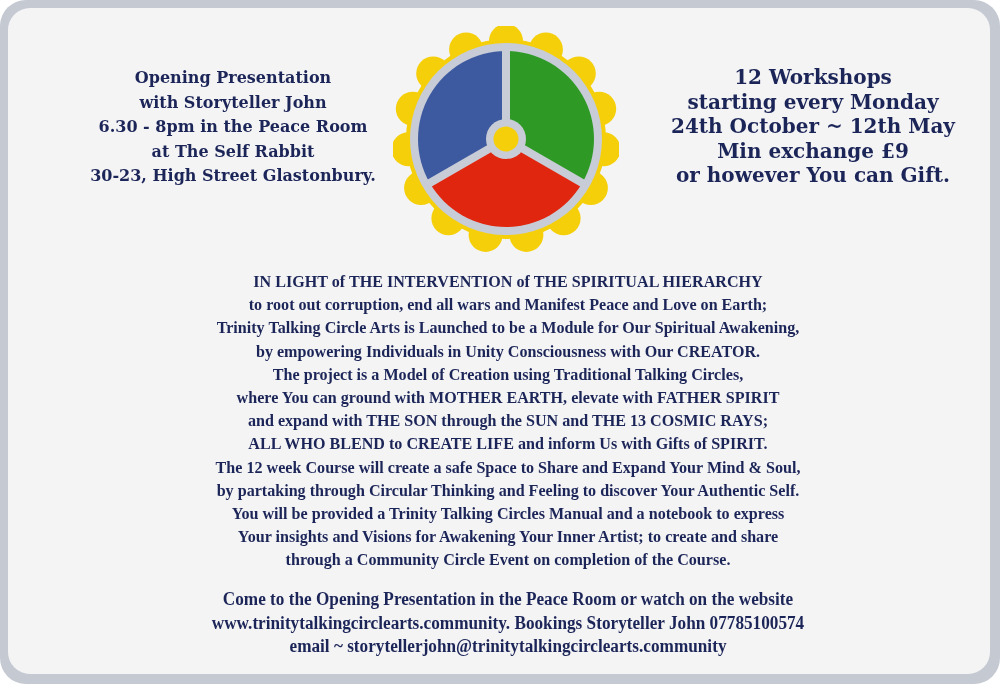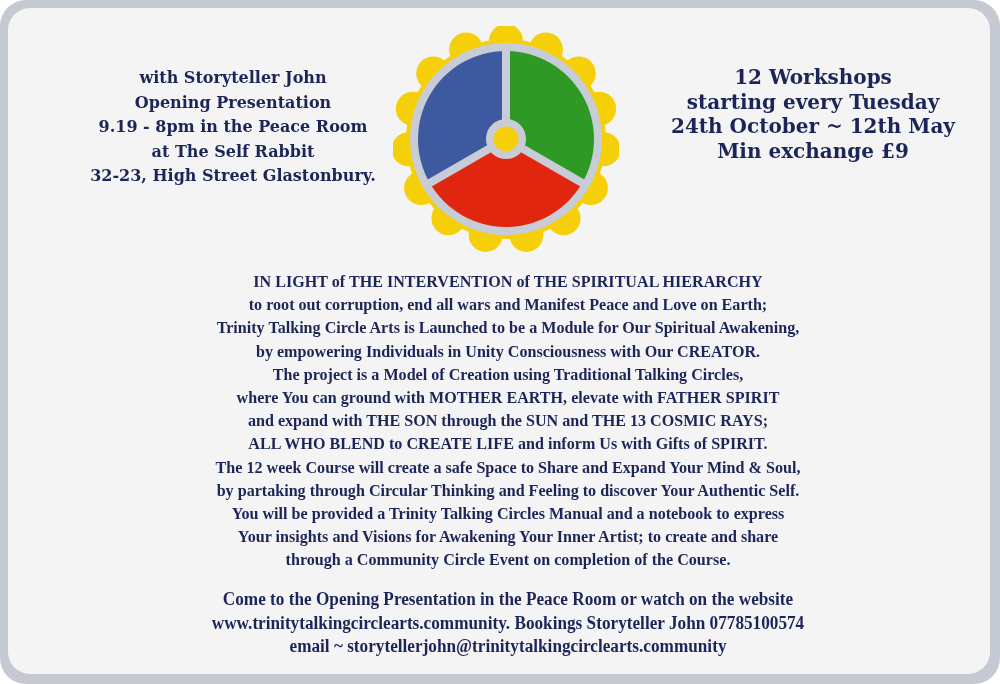--- a/index.html
+++ b/index.html
@@ -35,25 +35,25 @@
   .col-left .line, .col-right .line { display:block; white-space:nowrap; }
   .logo { position:absolute; left:385px; top:18px; width:226px; height:226px; }
 </style>
 </head>
 <body>
 
 <div class="frame"></div>
 <div class="card">
 
   <div class="txt col-left">
+    <span class="line">Opening Presentation</span>
     <span class="line">with Storyteller John</span>
-    <span class="line">Opening Presentation</span>
-    <span class="line">9.19 - 8pm in the Peace Room</span>
+    <span class="line">6.30 - 8pm in the Peace Room</span>
     <span class="line">at The Self Rabbit</span>
-    <span class="line">32-23, High Street Glastonbury.</span>
+    <span class="line">30-23, High Street Glastonbury.</span>
   </div>
 
   <svg class="logo" viewBox="-113 -113 226 226">
     <g fill="#f5cf0a">
       <circle r="100"></circle>
       <circle cx="0" cy="-98" r="17"></circle>
       <circle cx="39.9" cy="-89.5" r="17"></circle>
       <circle cx="72.8" cy="-65.6" r="17"></circle>
       <circle cx="93.2" cy="-30.3" r="17"></circle>
       <circle cx="97.5" cy="10.2" r="17"></circle>
@@ -76,23 +76,24 @@
       <line x1="0" y1="0" x2="0" y2="-90"></line>
       <line x1="0" y1="0" x2="78" y2="45"></line>
       <line x1="0" y1="0" x2="-78" y2="45"></line>
     </g>
     <circle r="20" fill="#c8ccd6"></circle>
     <circle r="12.5" fill="#f5cf0a"></circle>
   </svg>
 
   <div class="txt col-right">
     <span class="line">12 Workshops</span>
-    <span class="line">starting every Tuesday</span>
+    <span class="line">starting every Monday</span>
     <span class="line">24th October ~ 12th May</span>
     <span class="line">Min exchange £9</span>
+    <span class="line">or however You can Gift.</span>
   </div>
 
   <div class="main">
     <span class="line">IN LIGHT of THE INTERVENTION of THE SPIRITUAL HIERARCHY</span>
     <span class="line">to root out corruption, end all wars and Manifest Peace and Love on Earth;</span>
     <span class="line">Trinity Talking Circle Arts is Launched to be a Module for Our Spiritual Awakening,</span>
     <span class="line">by empowering Individuals in Unity Consciousness with Our CREATOR.</span>
     <span class="line">The project is a Model of Creation using Traditional Talking Circles,</span>
     <span class="line">where You can ground with MOTHER EARTH, elevate with FATHER SPIRIT</span>
     <span class="line">and expand with THE SON through the SUN and THE 13 COSMIC RAYS;</span>

